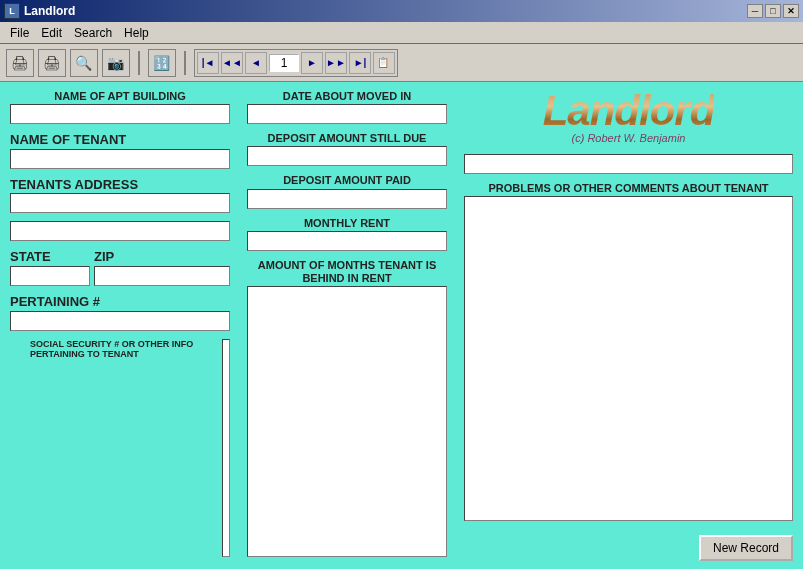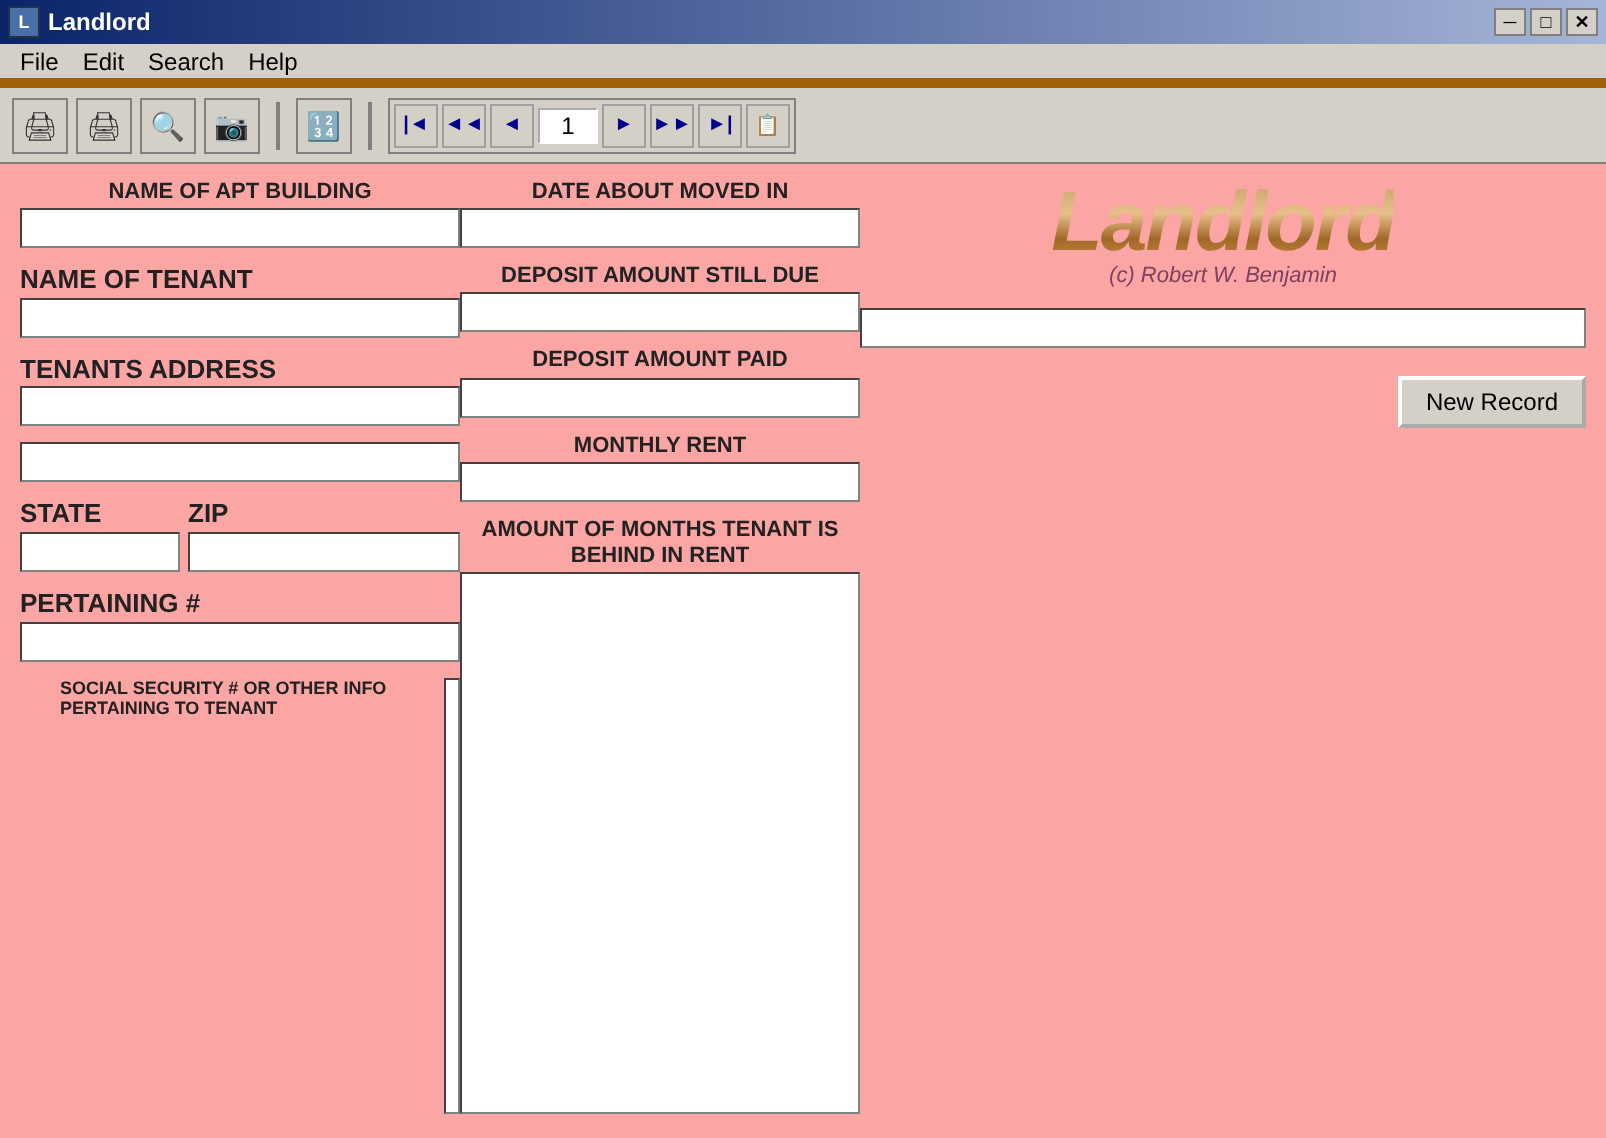--- a/index.html
+++ b/index.html
@@ -49,21 +49,21 @@
       cursor: pointer;
       color: black;
     }
 
     
     .menu-bar {
       background: #d4d0c8;
       display: flex;
       align-items: center;
       height: 22px;
-      border-bottom: 5px solid #a16207;
+      border-bottom: 1px solid #a16207;
       padding: 0 4px;
       font-size: 12px;
     }
     .menu-item {
       padding: 2px 6px;
       cursor: pointer;
     }
 
     
     .toolbar {
@@ -118,25 +118,25 @@
       min-width: 30px;
       text-align: center;
       font-size: 12px;
       border: 1px inset #fff;
       background: white;
       padding: 1px 4px;
     }
 
     
     .main-content {
-      background: #fca5a5;
+      background: #5eead4;
       display: flex;
       padding: 8px 10px;
       height: calc(569px - 22px - 22px - 38px);
-      gap: 0;
+      gap: 17px;
     }
 
     
     .col-left {
       display: flex;
       flex-direction: column;
       gap: 4px;
       width: 220px;
     }
     .col-middle {
@@ -373,20 +373,24 @@
 
     <div class="logo-area">
       <div class="logo-text">Landlord</div>
       <div class="logo-subtitle">(c) Robert W. Benjamin</div>
     </div>
 
     <div class="field-group">
       <input class="text-input" type="text" style="">
     </div>
 
+    <div class="field-group" style="flex:1;display:flex;flex-direction:column;">
+      <div class="field-label">PROBLEMS OR OTHER COMMENTS ABOUT TENANT</div>
+      <textarea class="textarea-input" style=""></textarea>
+    </div>
 
     <div class="right-bottom">
       <button class="new-record-btn">New Record</button>
     </div>
 
   </div>
 
 </div>
 
 </body></html>

